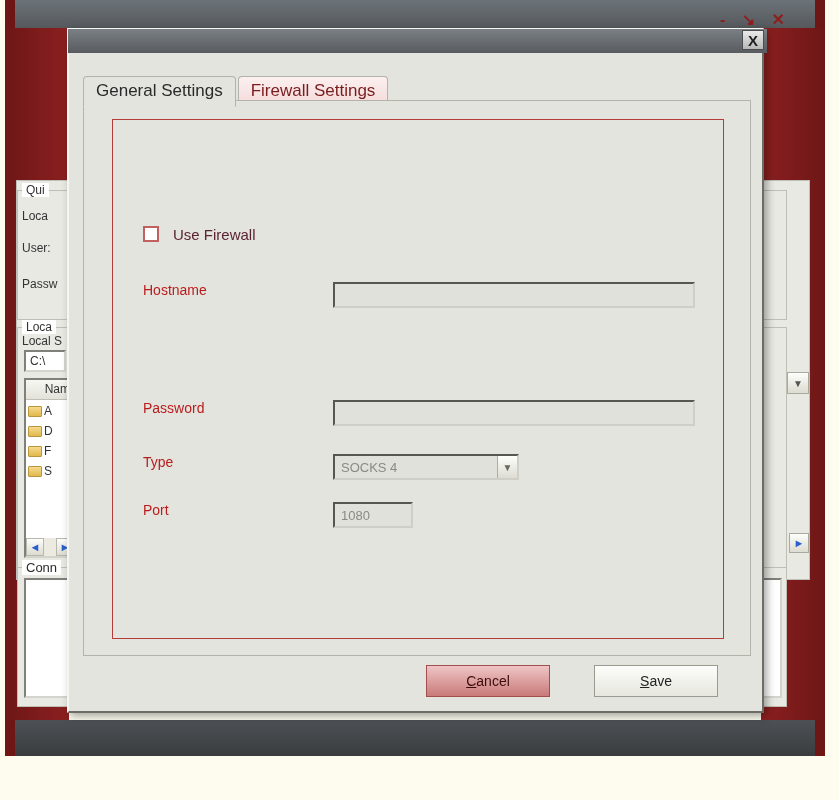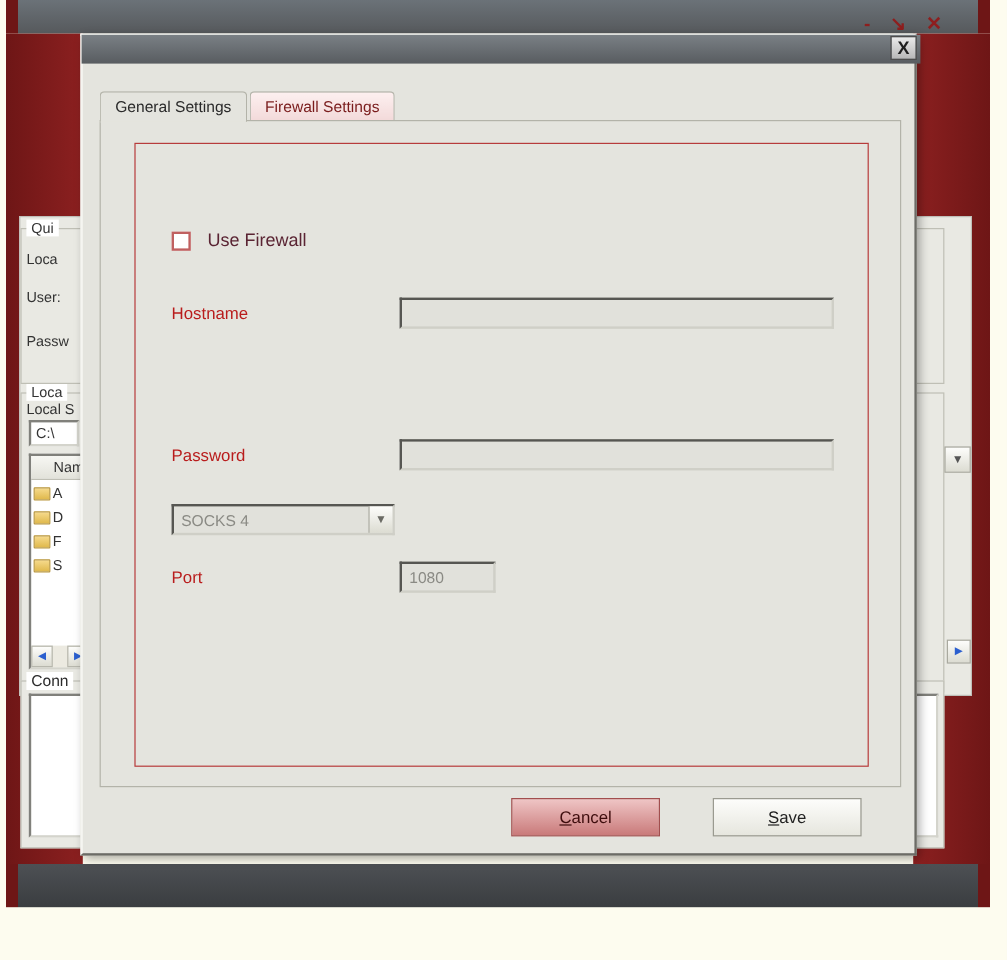--- a/index.html
+++ b/index.html
@@ -126,21 +126,21 @@
 
   .tabs {
     position:absolute; left:14px; top:46px; display:flex; gap:0;
   }
   .tab {
     padding:4px 12px 5px 12px;
     border:1px solid #b3b3a9;
     border-bottom:none;
     background:linear-gradient(#fdfdfb,#ecece4);
     border-radius:4px 4px 0 0;
-    font-size:13px;
+    font-size:17px;
     cursor:pointer;
     position:relative;
   }
   .tab.active {
     background:#e4e4de;
     border-bottom:1px solid #e4e4de;
     z-index:2;
   }
   .tab.inactive {
     background:linear-gradient(#fdf0f0,#f2d8d8);
@@ -153,21 +153,21 @@
     position:absolute; left:14px; top:70px; width:668px; height:556px;
     border:1px solid #b3b3a9;
     background:#e4e4de;
   }
   .red-frame {
     position:absolute; left:28px; top:18px; width:612px; height:520px;
     border:1px solid #b73b3b;
   }
 
   .form-row {
-    position:absolute; left:30px; display:flex; align-items:center;
+    position:absolute; left:30px; display:flex; margin-top:34px;
   }
   .label {
     width:190px; color:#b91c1c; font-size:14px;
   }
   .checkbox {
     width:16px; height:16px; background:#fff; border:2px solid #c06060;
     margin-right:14px; display:inline-block;
   }
   .chk-label { color:#5a2433; font-size:15px; }
 
@@ -303,20 +303,21 @@
         <input class="txt-input" value="" style="">
       </div>
 
 
       <div class="form-row" style="top:246px">
         <span class="label">Password</span>
         <input class="txt-input" type="password" value="" style="">
       </div>
 
       <div class="form-row" style="top:300px">
+        <span class="label">Type</span>
         <div class="combo">
           <span>SOCKS 4</span>
           <span class="dd">▼</span>
         </div>
       </div>
 
       <div class="form-row" style="top:348px">
         <span class="label">Port</span>
         <input class="port-input" disabled="" value="1080" style="">
       </div>

